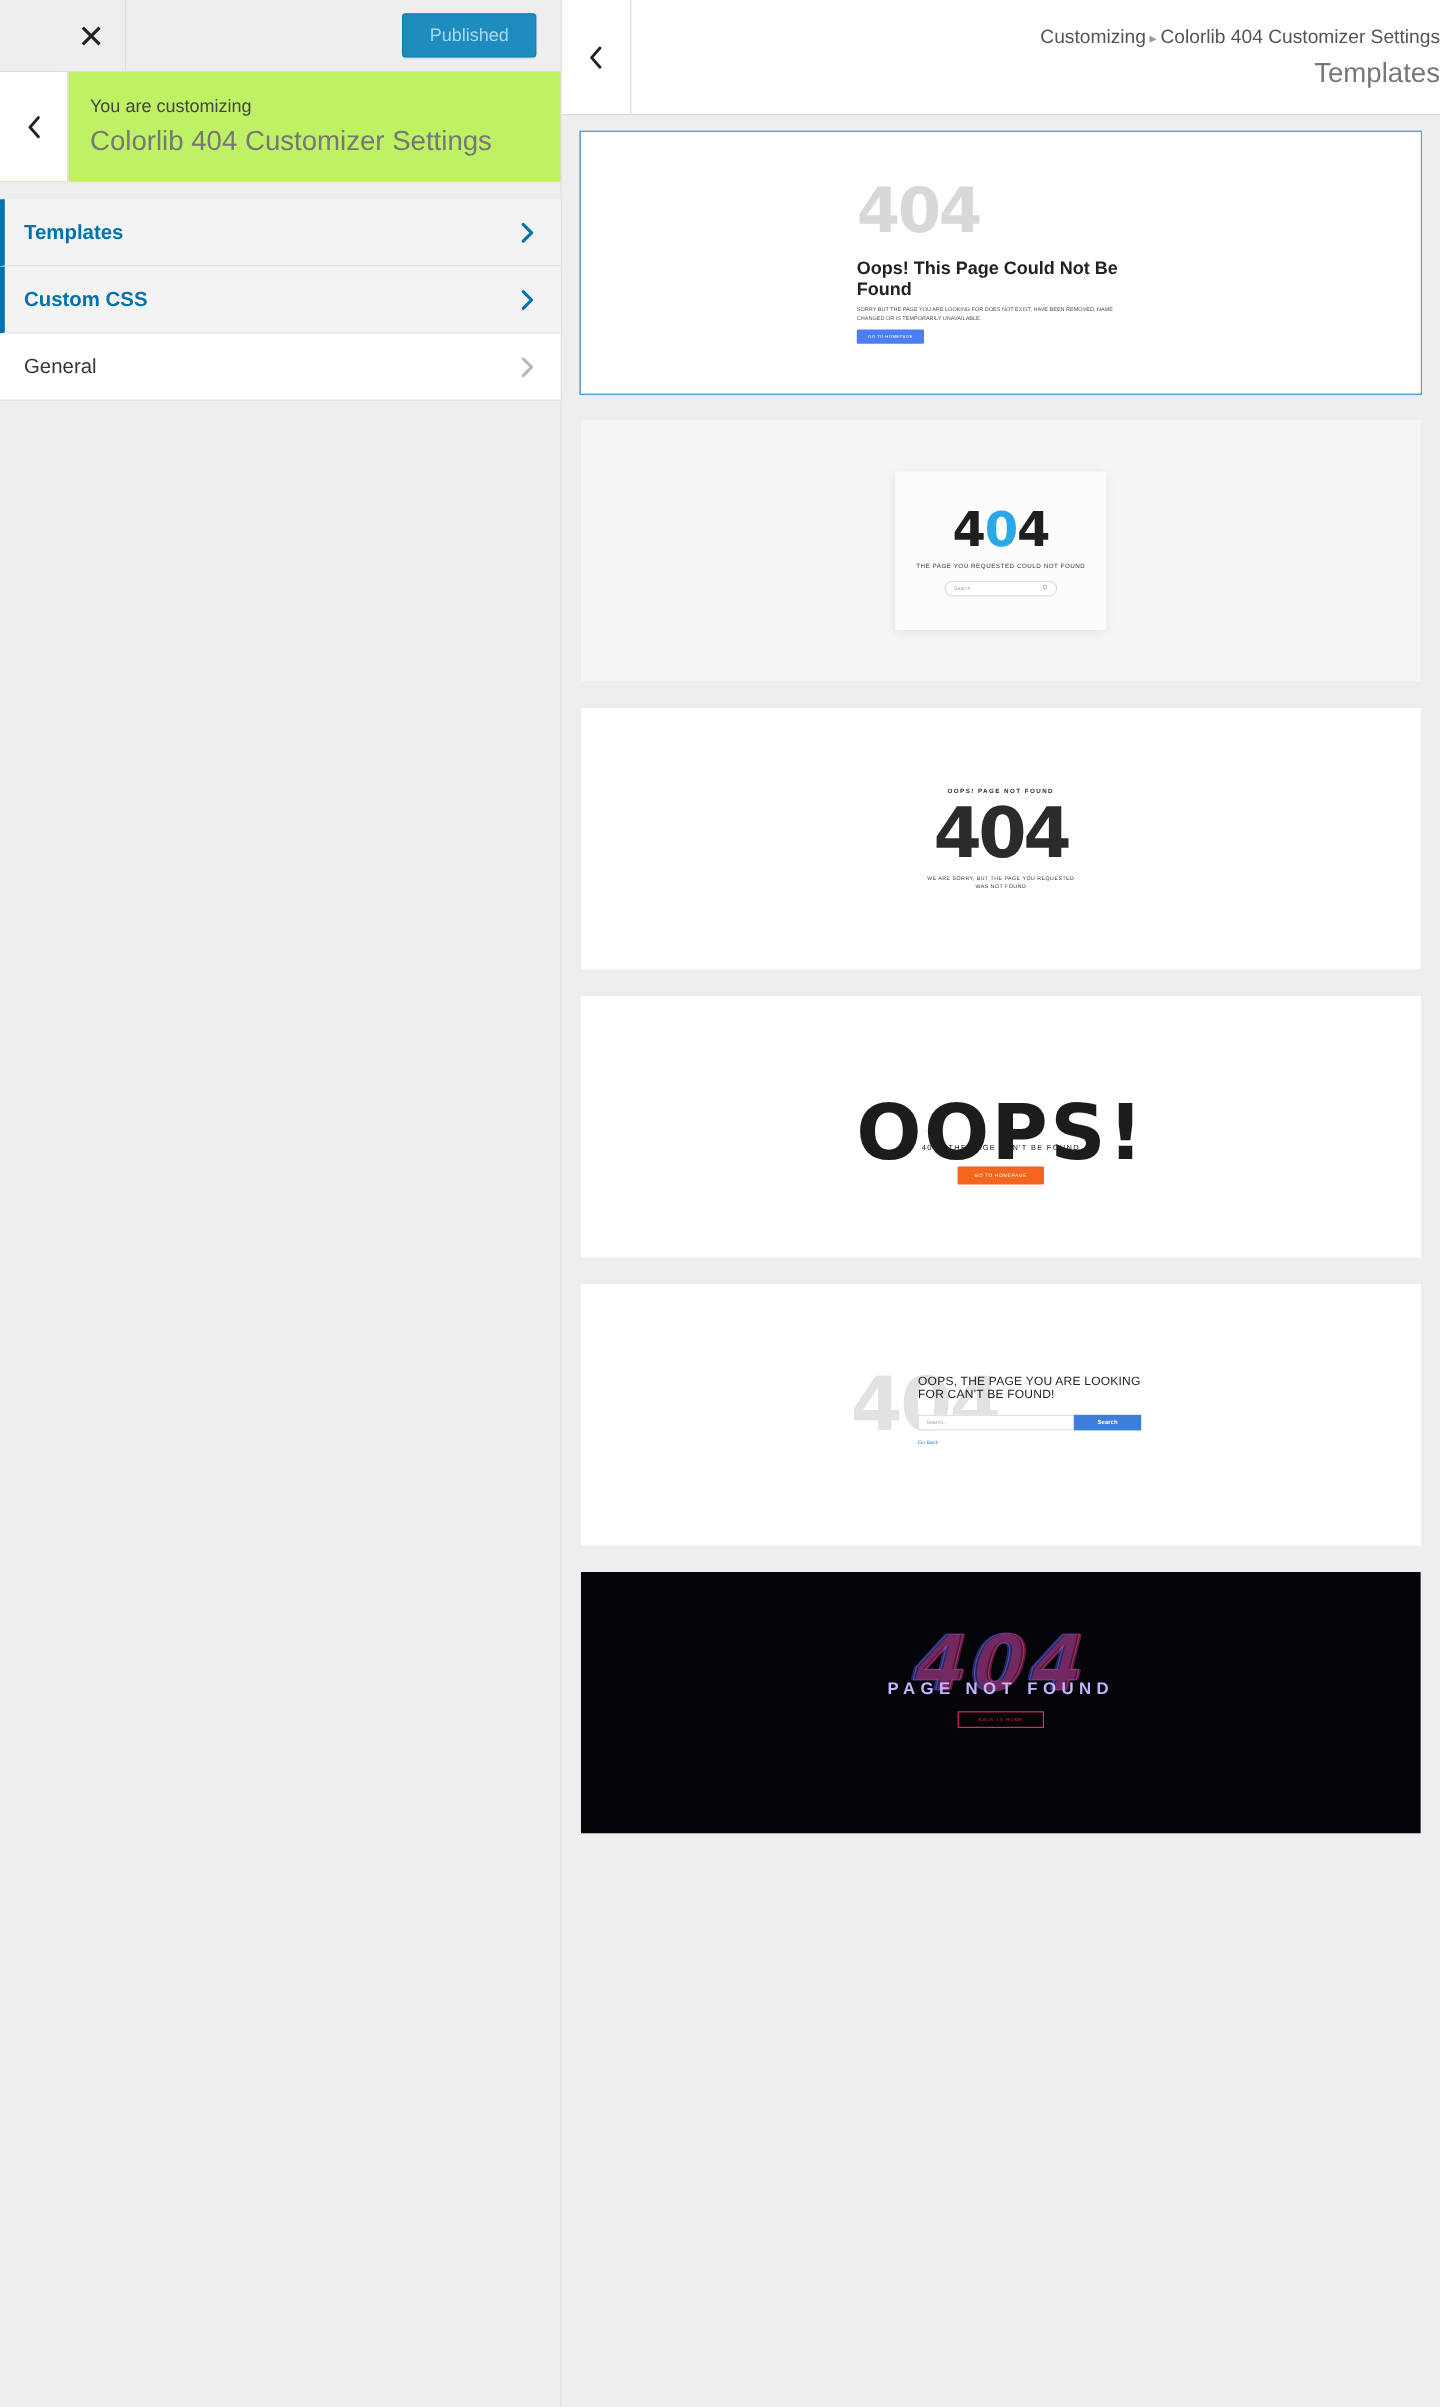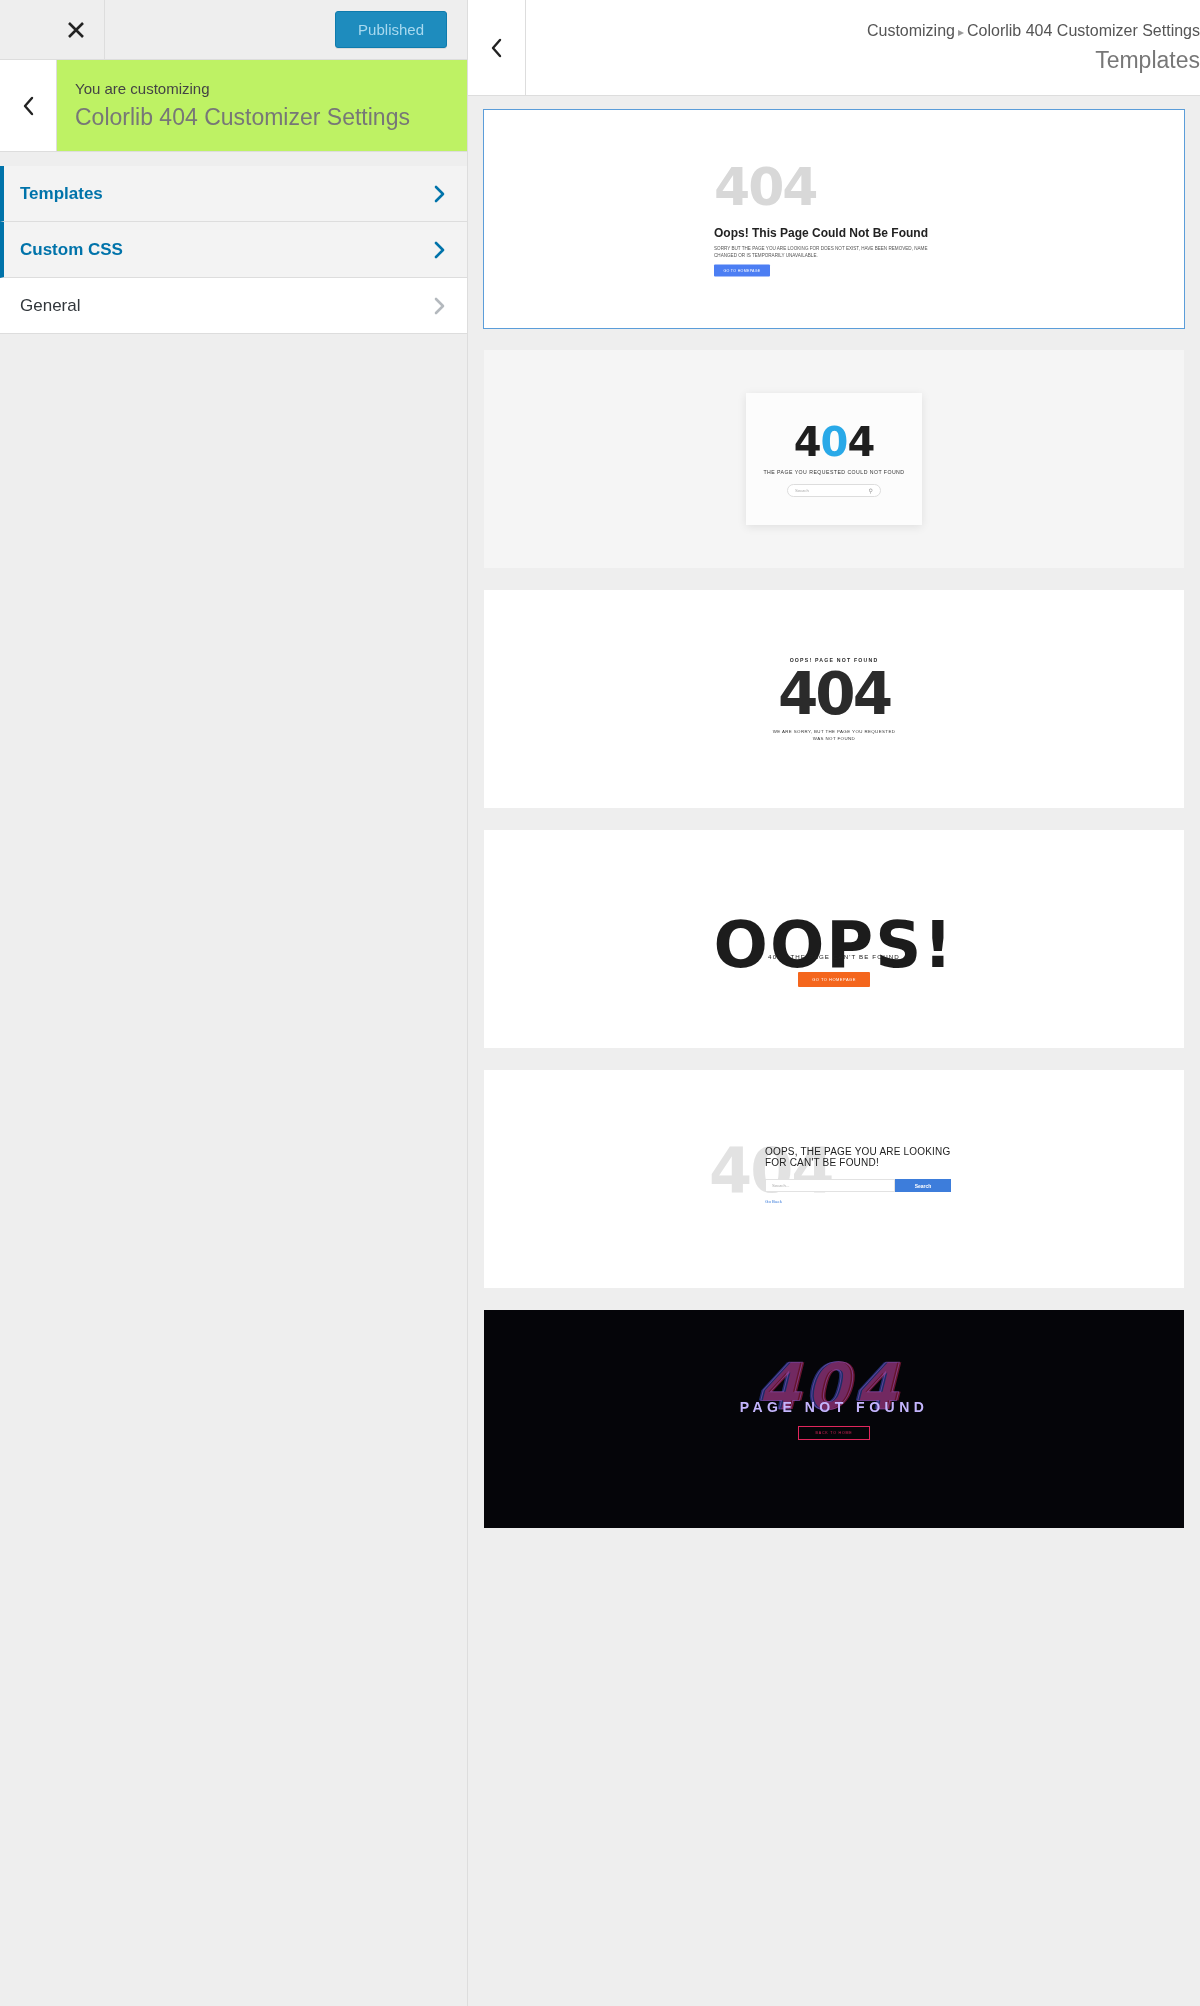--- a/index.html
+++ b/index.html
@@ -141,21 +141,21 @@
   .t1-inner {
     position: absolute; left: 50%; top: 50%;
     transform: translate(-50%,-50%);
     width: 240px; text-align: left;
   }
   .t1-404 {
     font-size: 52px; font-weight: bold; color: #d8d8d8;
     letter-spacing: -2px; line-height: 50px;
     font-family: "DejaVu Sans", sans-serif;
   }
-  .t1-h { font-size: 12px; font-weight: bold; color: #222; margin-top: 14px; }
+  .t1-h { font-size: 15px; font-weight: bold; color: #222; margin-top: 14px; }
   .t1-p { font-size: 4.6px; color: #555; line-height: 7px; margin-top: 5px; width: 215px; }
   .t1-btn {
     margin-top: 6px; background: #4c7ef3; color: #fff;
     font-size: 3.6px; padding: 4px 0; width: 56px;
     text-align: center; border-radius: 1px; letter-spacing: .3px;
   }
 
   
   .t2 { width: 100%; height: 100%; background: #f5f5f5;
         display: flex; align-items: center; justify-content: center; }

